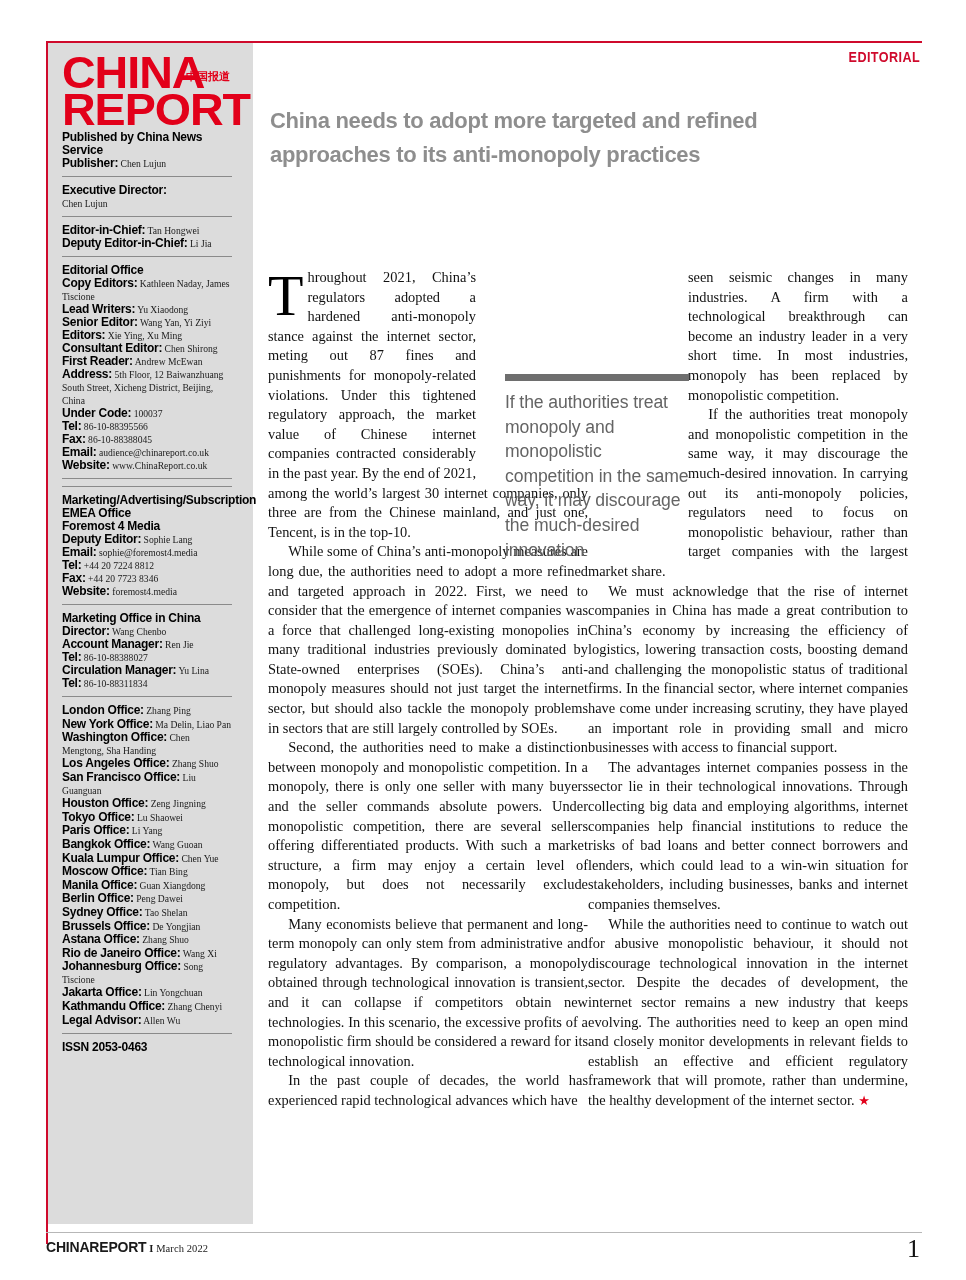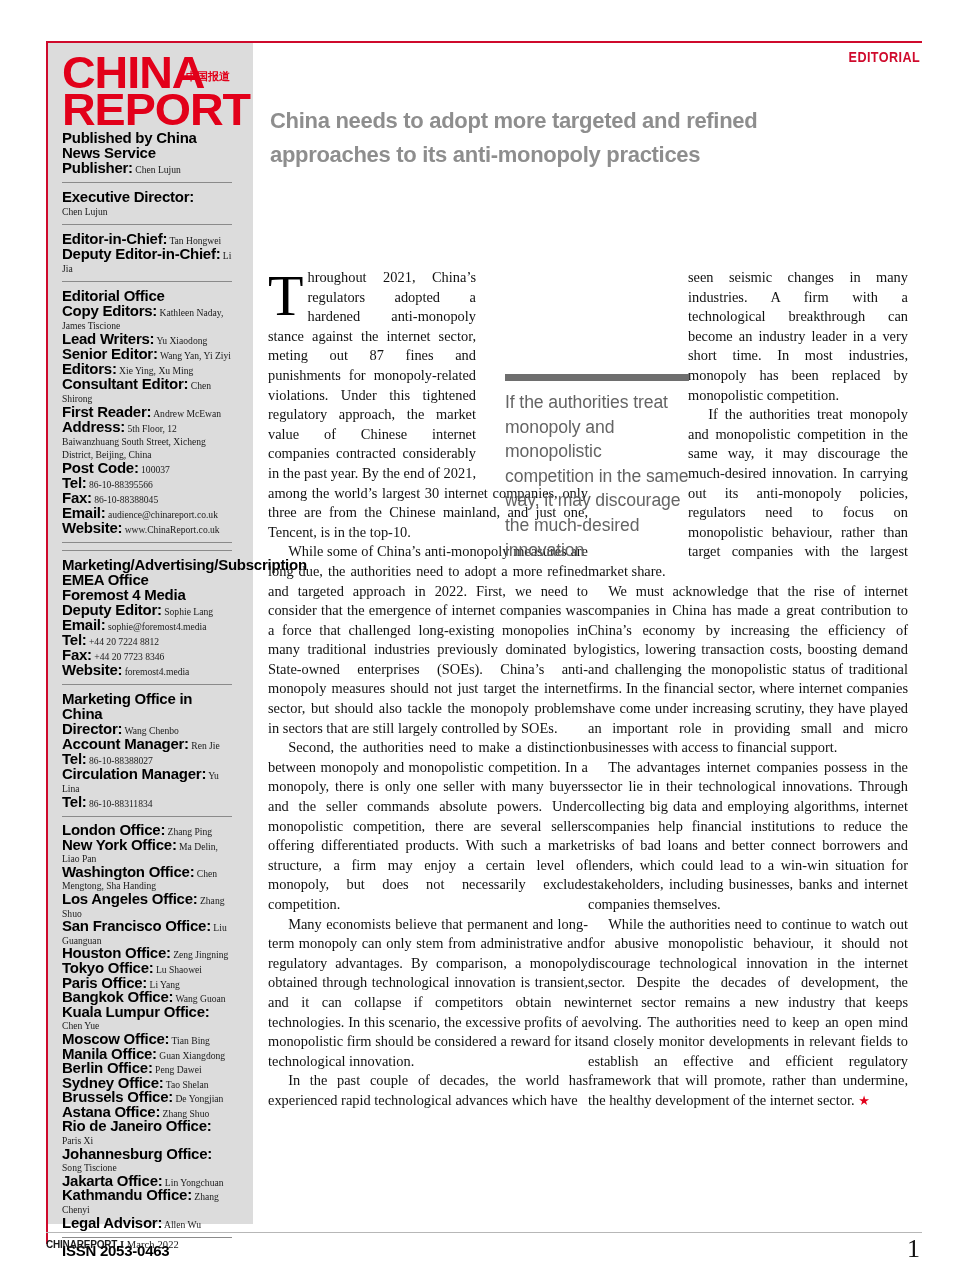--- a/index.html
+++ b/index.html
@@ -94,21 +94,21 @@
   .mh-line {
     font-family: "Liberation Serif", serif;
     font-size: 9.6px;
     line-height: 13px;
     color: #1a1a1a;
     white-space: normal;
   }
   .mh-line b, .mh-head {
     font-family: "Liberation Sans", sans-serif;
     font-weight: 700;
-    font-size: 15px;
+    font-size: 12px;
     letter-spacing: -0.25px;
     color: #000;
   }
   .mh-sep {
     height: 1px;
     background: #8a8a8a;
     margin: 6px 0 7px 0;
   }
   .mh-tight .mh-line { line-height: 12.6px; }
 
@@ -200,21 +200,21 @@
     position: absolute;
     left: 46px; top: 1239px;
     font-family: "Liberation Serif", serif;
     font-size: 10.5px;
     color: #1a1a1a;
     letter-spacing: 0.1px;
   }
   .footer-left .brand {
     font-family: "Liberation Sans", sans-serif;
     font-weight: 700;
-    font-size: 10px;
+    font-size: 14px;
     letter-spacing: -0.2px;
     text-align: right;
   }
   .footer-left .sep { font-weight: 700; }
   .folio {
     position: absolute;
     right: 46px; top: 1234px;
     font-family: "Liberation Serif", serif;
     font-size: 26px;
     color: #111;
@@ -255,21 +255,21 @@
         <div class="mh-sep"></div>
         <div class="mh-block">
           <div class="mh-line"><b>Editorial Office</b></div>
           <div class="mh-line"><b>Copy Editors:</b><span> Kathleen Naday, James Tiscione</span></div>
           <div class="mh-line"><b>Lead Writers:</b><span> Yu Xiaodong</span></div>
           <div class="mh-line"><b>Senior Editor:</b><span> Wang Yan, Yi Ziyi</span></div>
           <div class="mh-line"><b>Editors:</b><span> Xie Ying, Xu Ming</span></div>
           <div class="mh-line"><b>Consultant Editor:</b><span> Chen Shirong</span></div>
           <div class="mh-line"><b>First Reader:</b><span> Andrew McEwan</span></div>
           <div class="mh-line"><b>Address:</b><span> 5th Floor, 12 Baiwanzhuang South Street, Xicheng District, Beijing, China</span></div>
-          <div class="mh-line"><b>Post Code:</b><span> 100037</span></div>
+          <div class="mh-line"><b>Under Code:</b><span> 100037</span></div>
           <div class="mh-line"><b>Tel:</b><span> 86-10-88395566</span></div>
           <div class="mh-line"><b>Fax:</b><span> 86-10-88388045</span></div>
           <div class="mh-line"><b>Email:</b><span> audience@chinareport.co.uk</span></div>
           <div class="mh-line"><b>Website:</b><span> www.ChinaReport.co.uk</span></div>
         </div>
         <div class="mh-sep"></div>
         <div class="mh-sep"></div>
         <div class="mh-block">
           <div class="mh-line"><b>Marketing/Advertising/Subscription</b></div>
           <div class="mh-line"><b>EMEA Office</b></div>
@@ -300,21 +300,21 @@
           <div class="mh-line"><b>Tokyo Office:</b><span> Lu Shaowei</span></div>
           <div class="mh-line"><b>Paris Office:</b><span> Li Yang</span></div>
           <div class="mh-line"><b>Bangkok Office:</b><span> Wang Guoan</span></div>
           <div class="mh-line"><b>Kuala Lumpur Office:</b><span> Chen Yue</span></div>
           <div class="mh-line"><b>Moscow Office:</b><span> Tian Bing</span></div>
           <div class="mh-line"><b>Manila Office:</b><span> Guan Xiangdong</span></div>
           <div class="mh-line"><b>Berlin Office:</b><span> Peng Dawei</span></div>
           <div class="mh-line"><b>Sydney Office:</b><span> Tao Shelan</span></div>
           <div class="mh-line"><b>Brussels Office:</b><span> De Yongjian</span></div>
           <div class="mh-line"><b>Astana Office:</b><span> Zhang Shuo</span></div>
-          <div class="mh-line"><b>Rio de Janeiro Office:</b><span> Paris Xi</span></div>
+          <div class="mh-line"><b>Rio de Janeiro Office:</b><span> Wang Xi</span></div>
           <div class="mh-line"><b>Johannesburg Office:</b><span> Song Tiscione</span></div>
           <div class="mh-line"><b>Jakarta Office:</b><span> Lin Yongchuan</span></div>
           <div class="mh-line"><b>Kathmandu Office:</b><span> Zhang Chenyi</span></div>
           <div class="mh-line"><b>Legal Advisor:</b><span> Allen Wu</span></div>
         </div>
         <div class="mh-sep"></div>
         <div class="mh-block mh-tight">
           <div class="mh-line"><b>ISSN 2053-0463</b></div>
         </div>
       </div>

